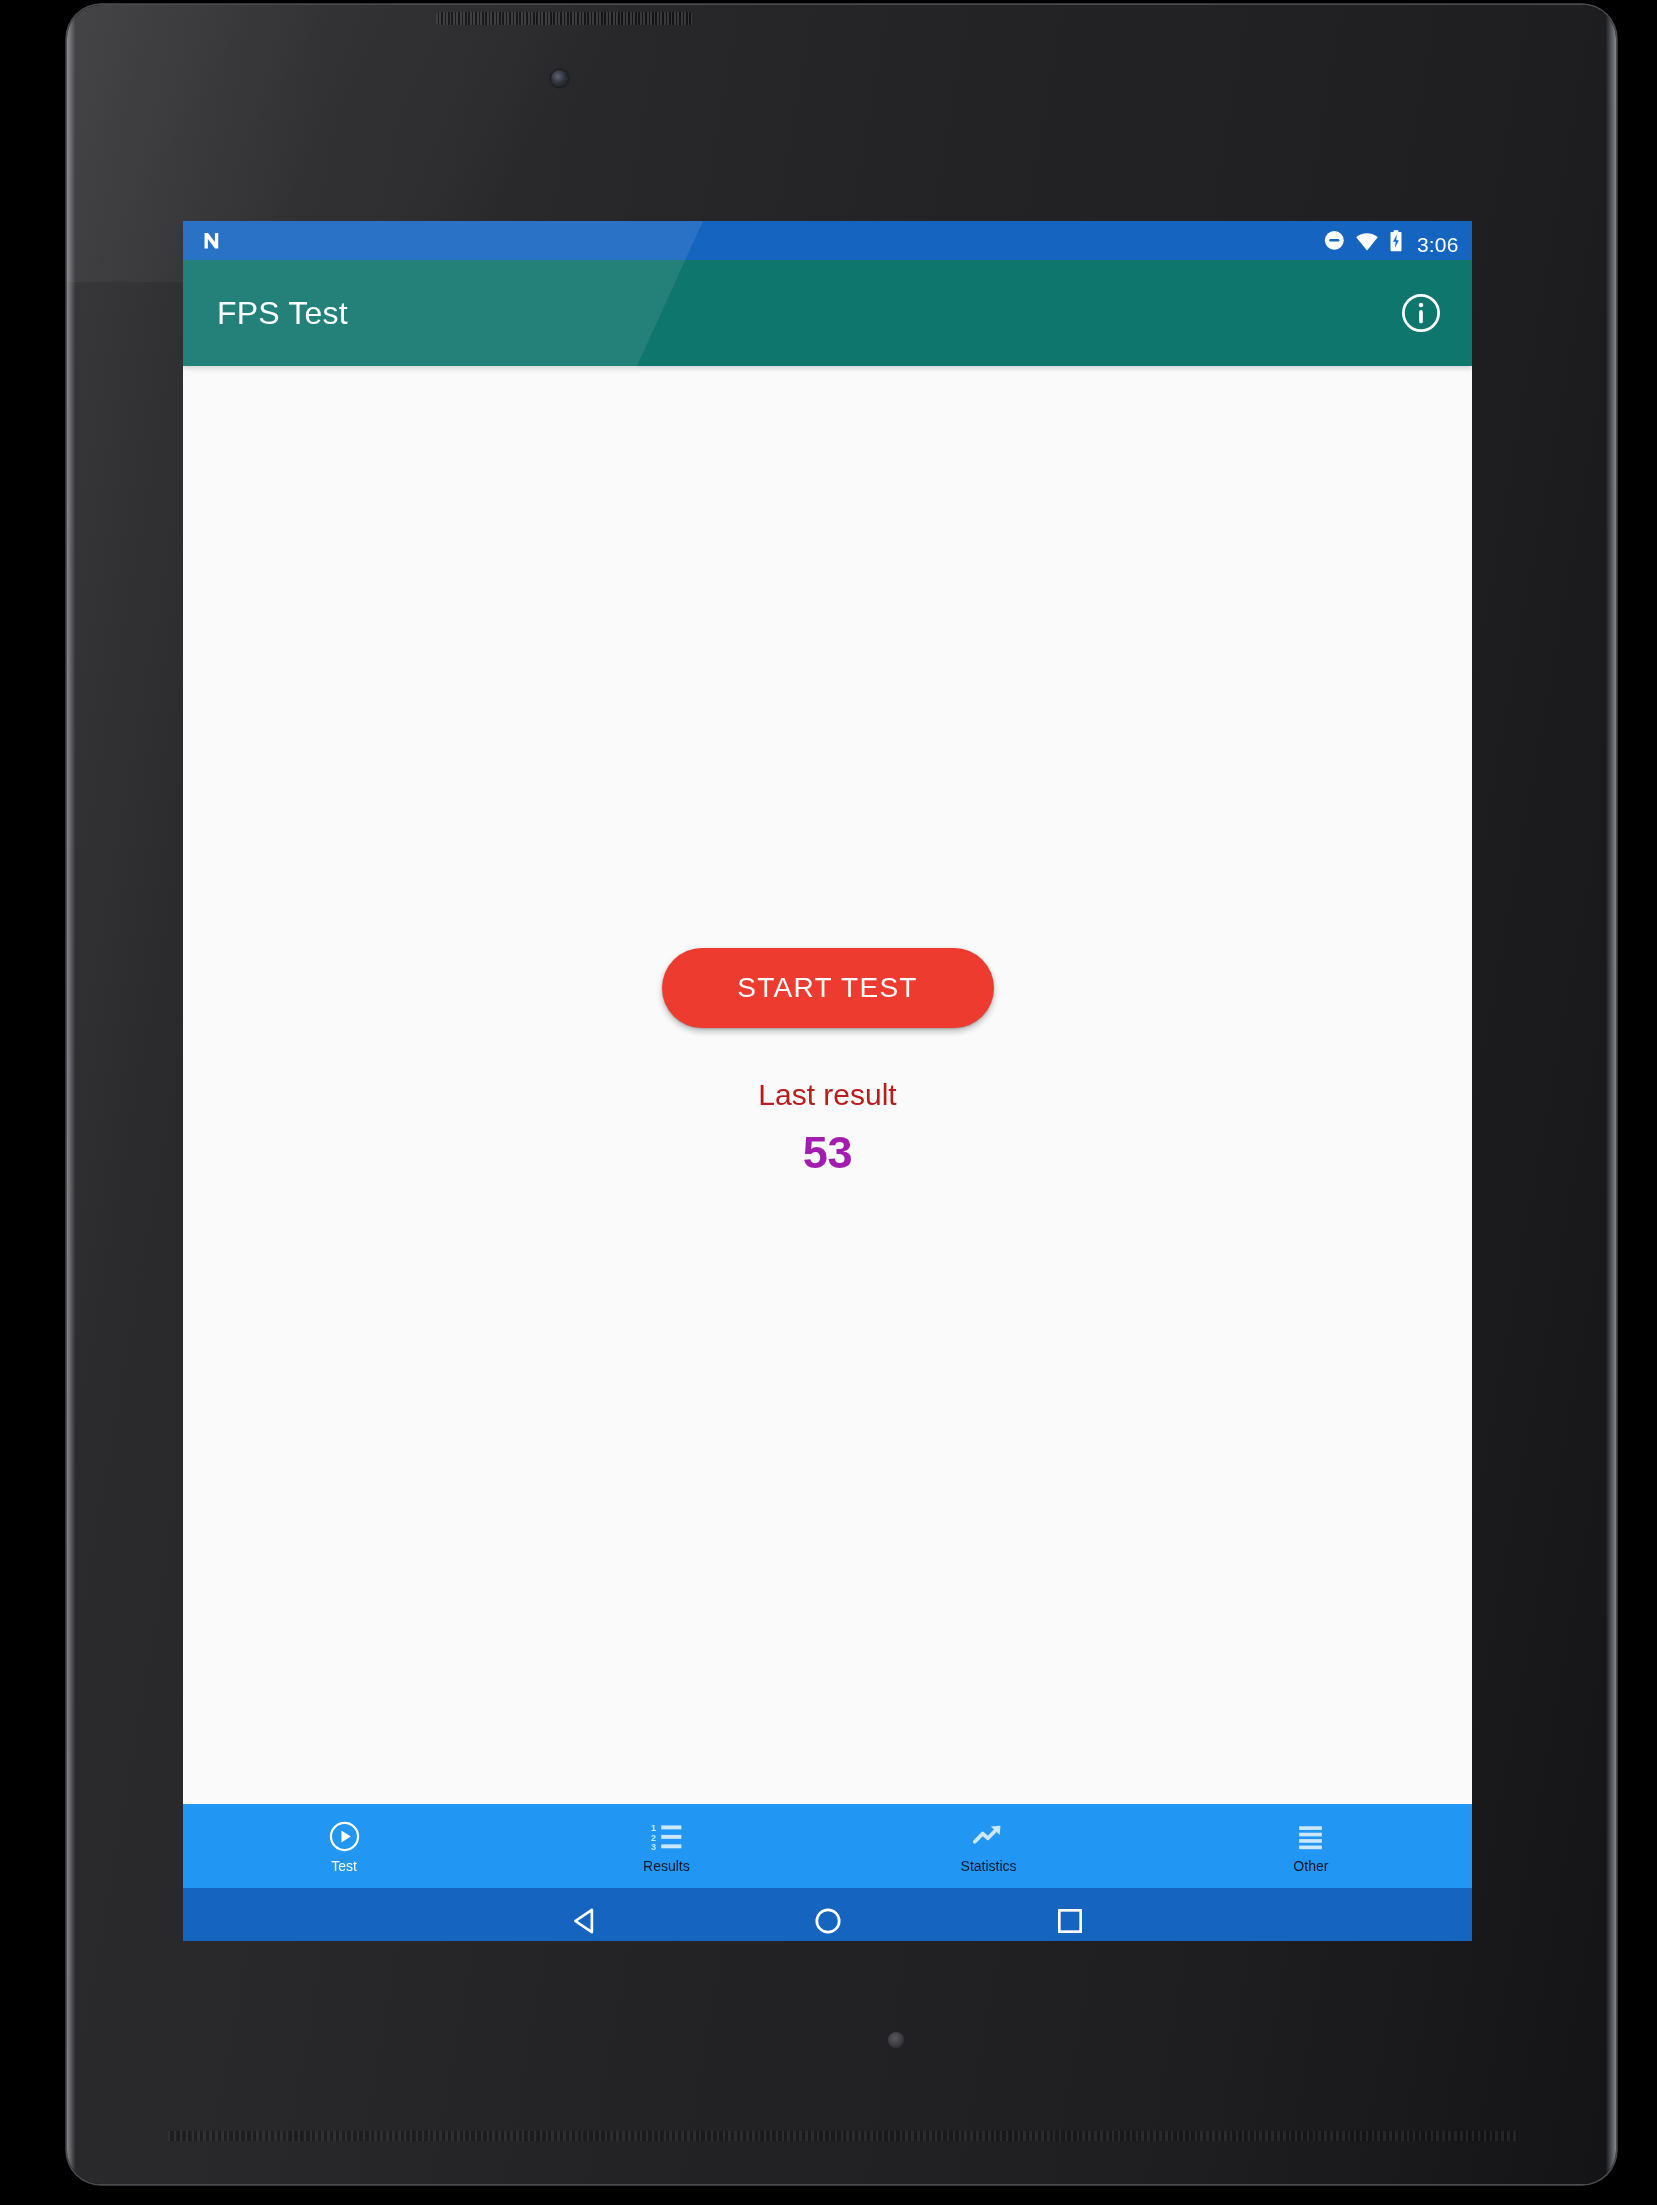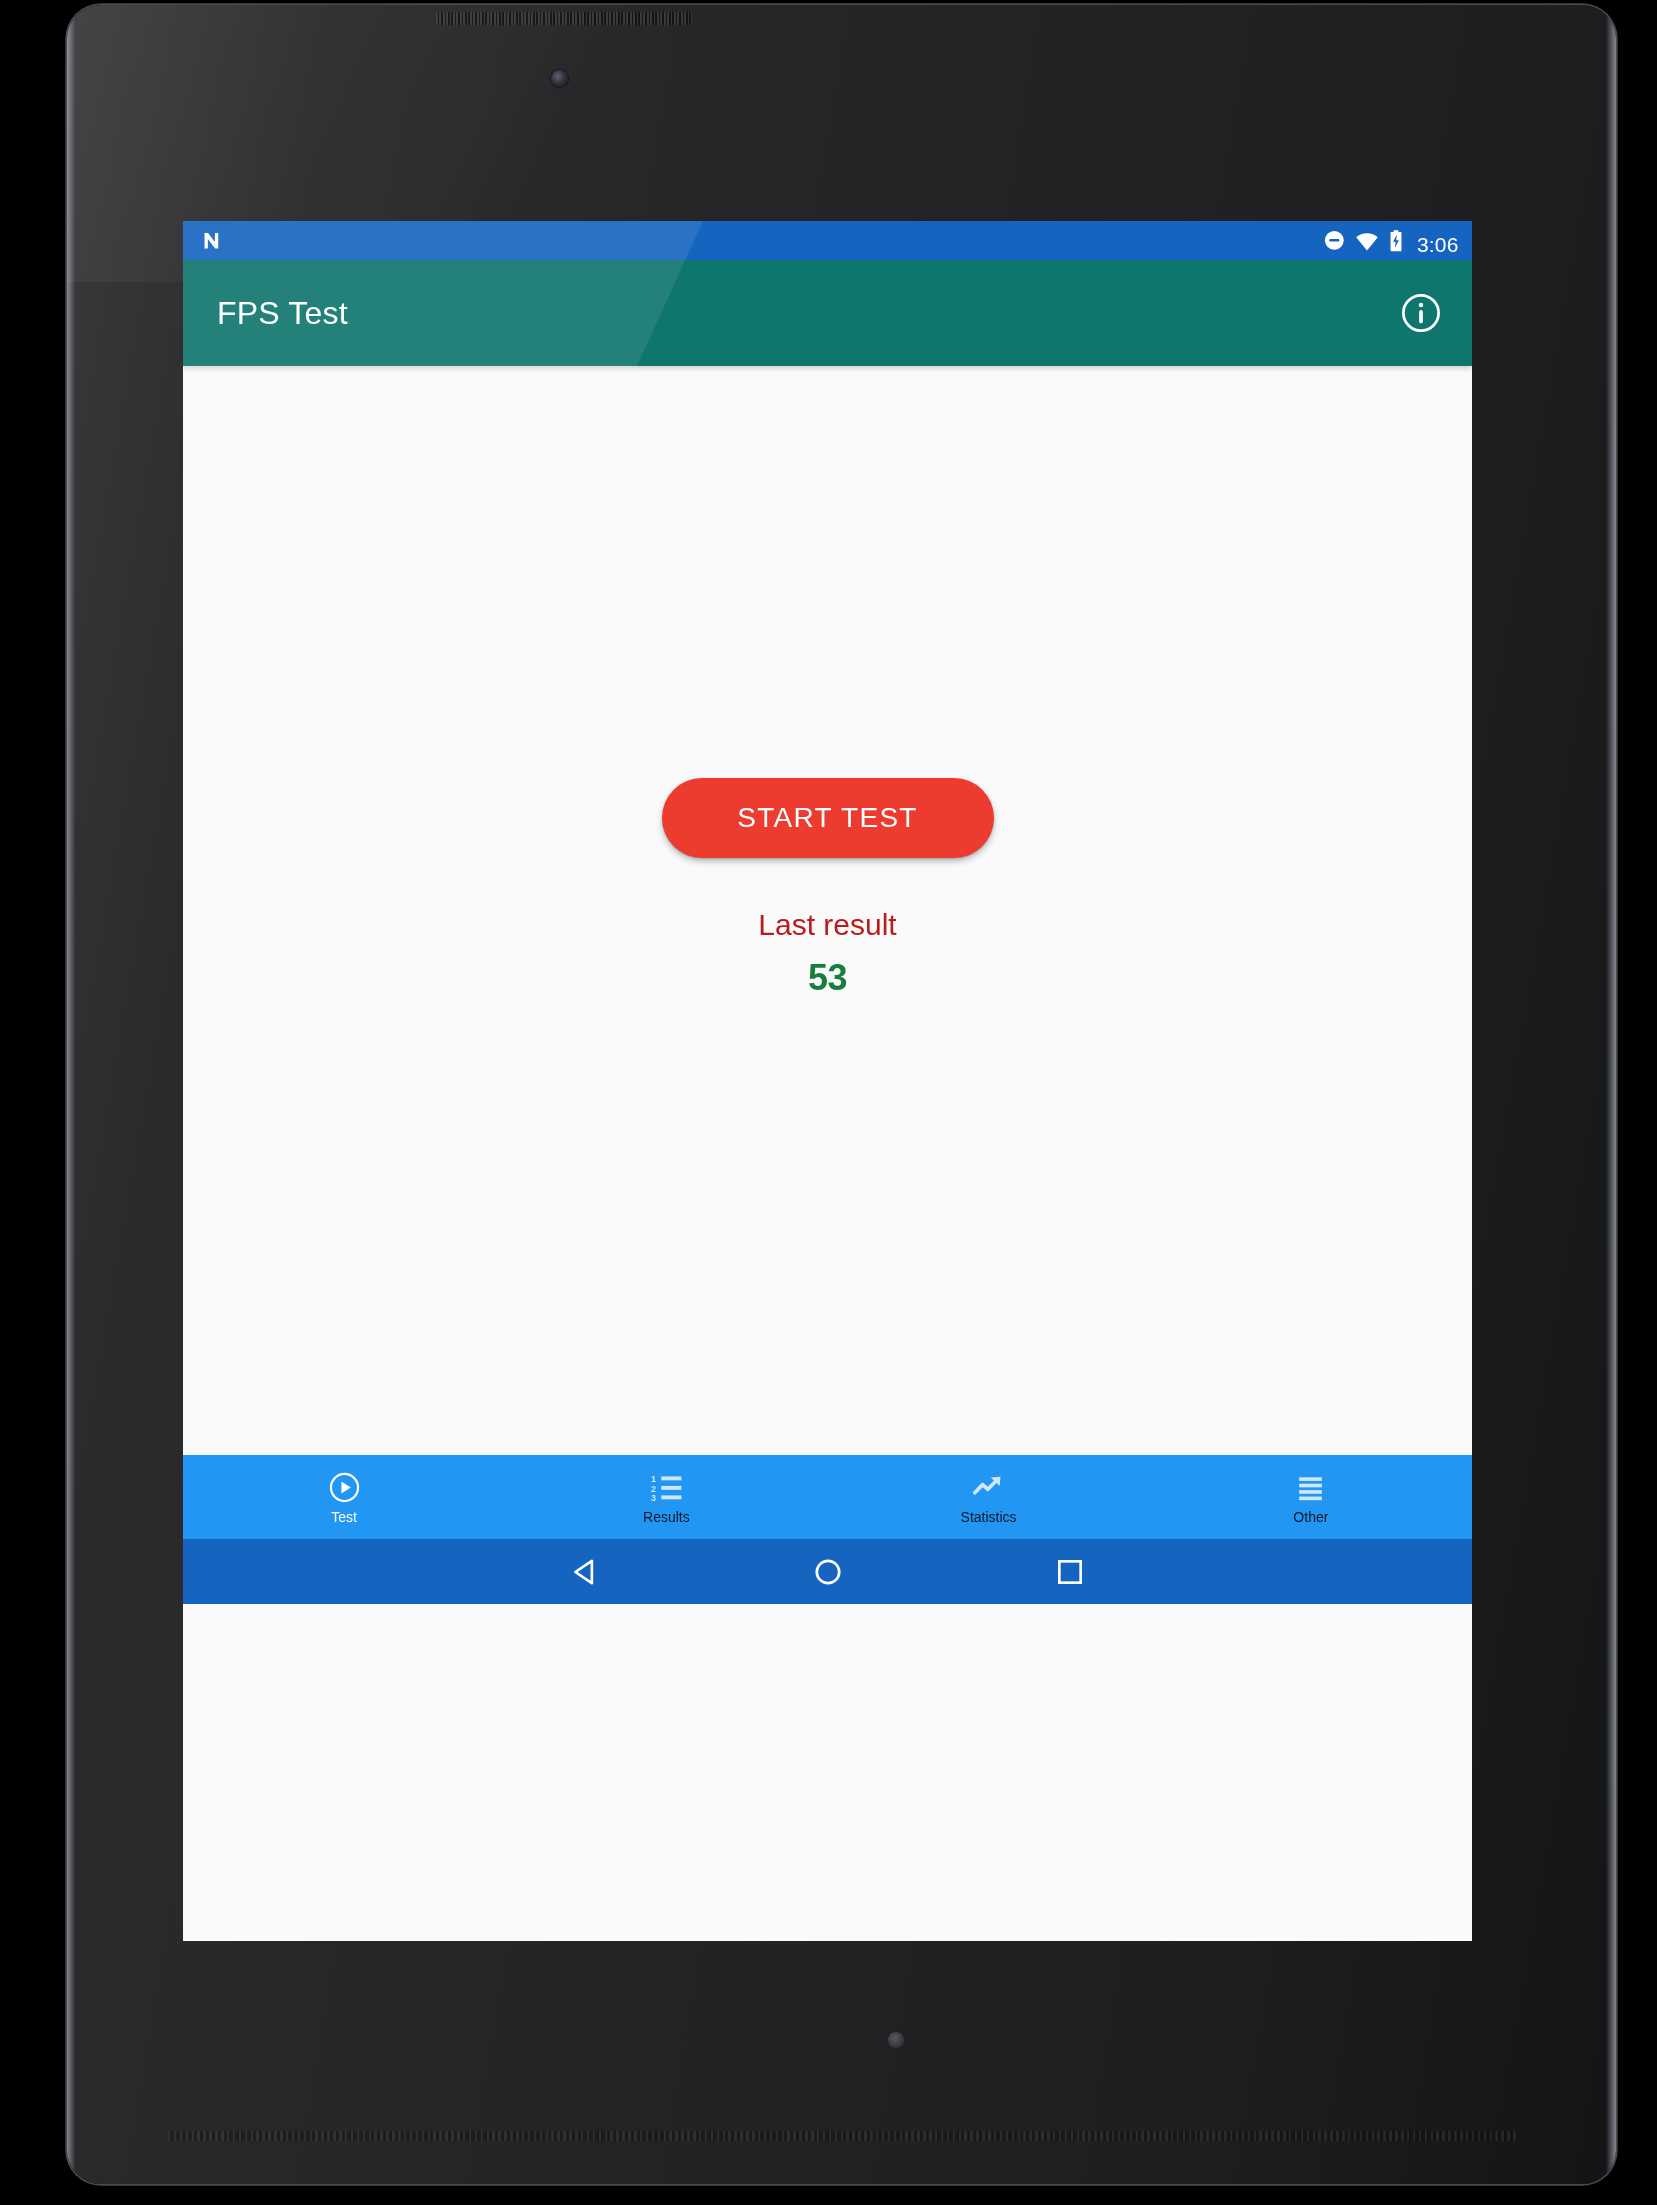--- a/index.html
+++ b/index.html
@@ -194,21 +194,21 @@
     top: 0;
     width: 553px;
     height: 369px;
     background: rgba(255,255,255,0.085);
     clip-path: polygon(0 0, 520px 0, 352px 369px, 0 369px);
   }
 
   
   #content {
     position: relative;
-    height: 1089px;
+    height: 1438px;
     background: #FAFAFB;
     display: flex;
     flex-direction: column;
     align-items: center;
     justify-content: center;
     z-index: 1;
   }
   #content-inner {
     margin-top: -44px;
     display: flex;
@@ -234,22 +234,22 @@
   }
   #last-result-label {
     margin-top: 50px;
     color: #b91c1c;
     font-size: 30px;
     font-family: "Liberation Sans", sans-serif;
     font-weight: 400;
   }
   #last-result-value {
     margin-top: 15px;
-    color: #15803d;
-    font-size: 36px;
+    color: #a21caf;
+    font-size: 45px;
     font-family: "Liberation Sans", sans-serif;
     font-weight: 700;
     letter-spacing: -0.4px;
   }
 
   
   #bottom-nav {
     position: relative;
     height: 84px;
     background: #2196F3;

